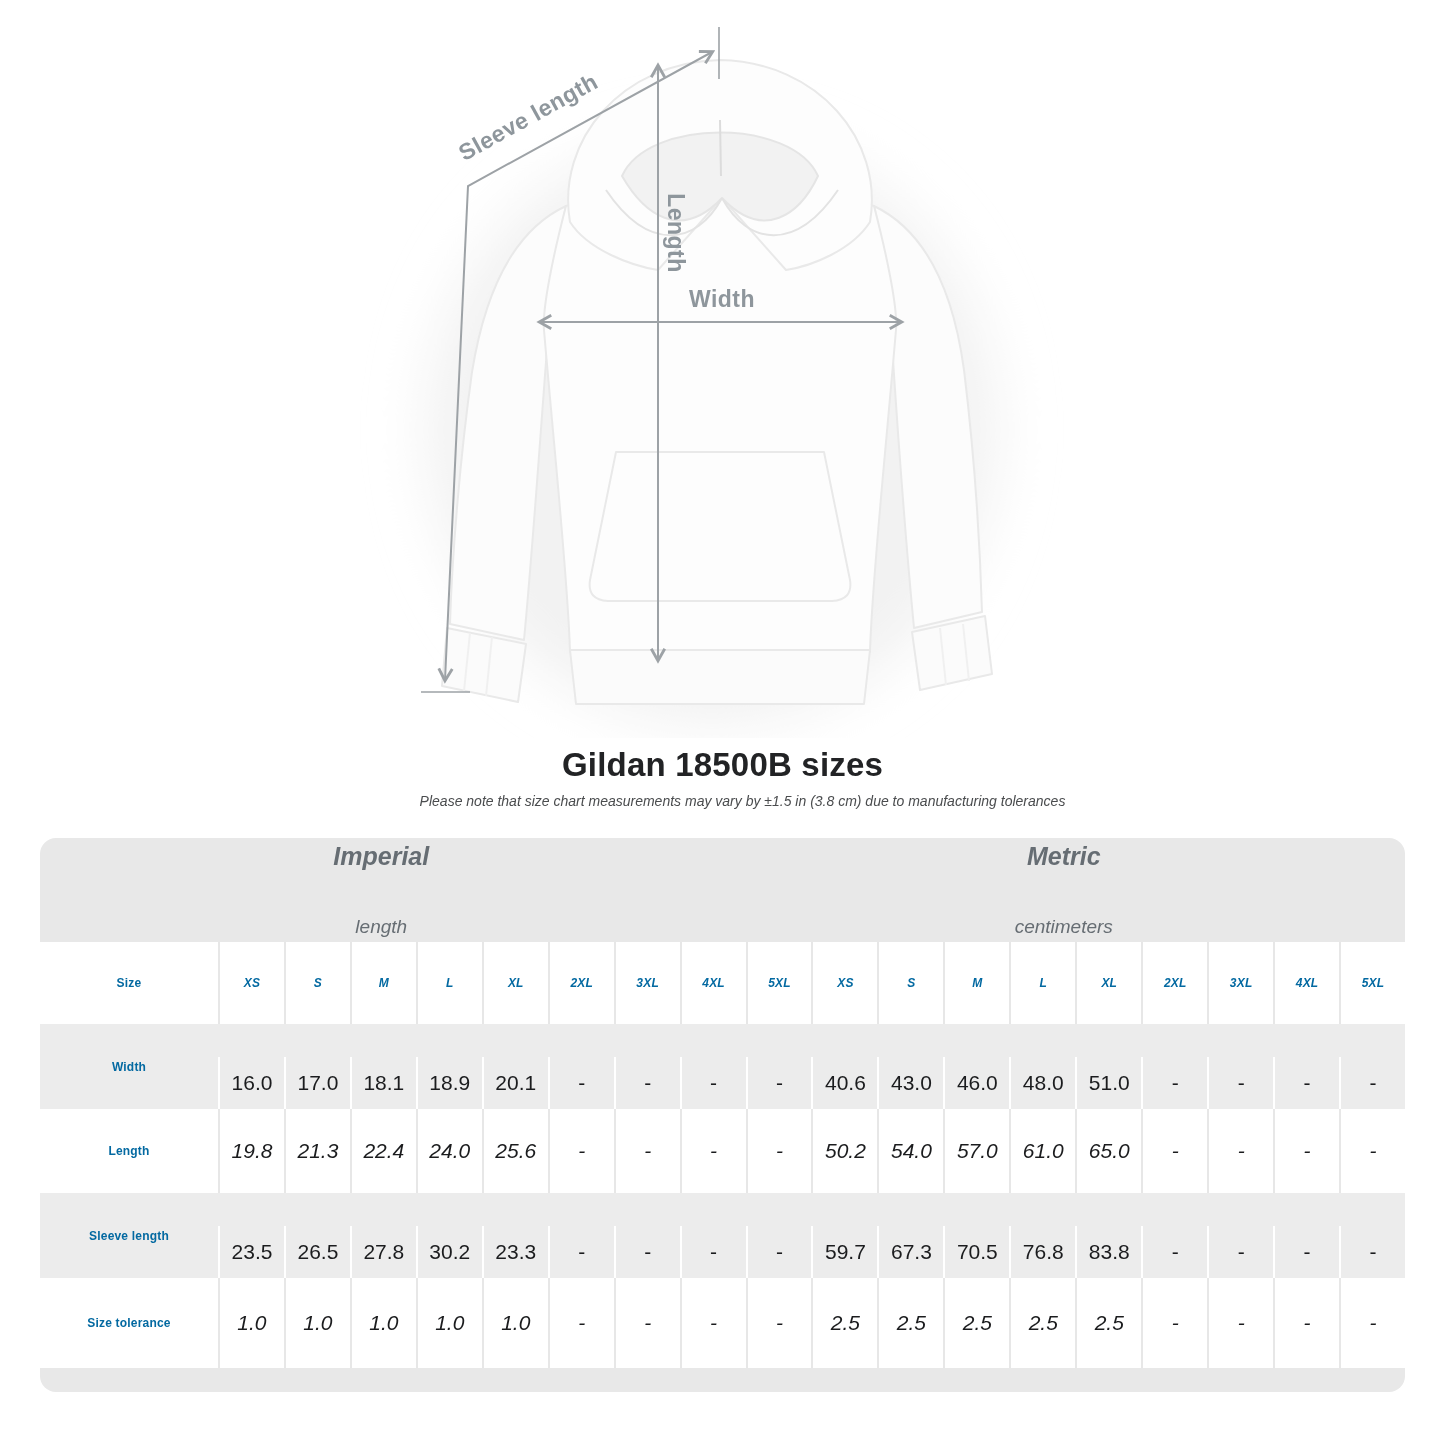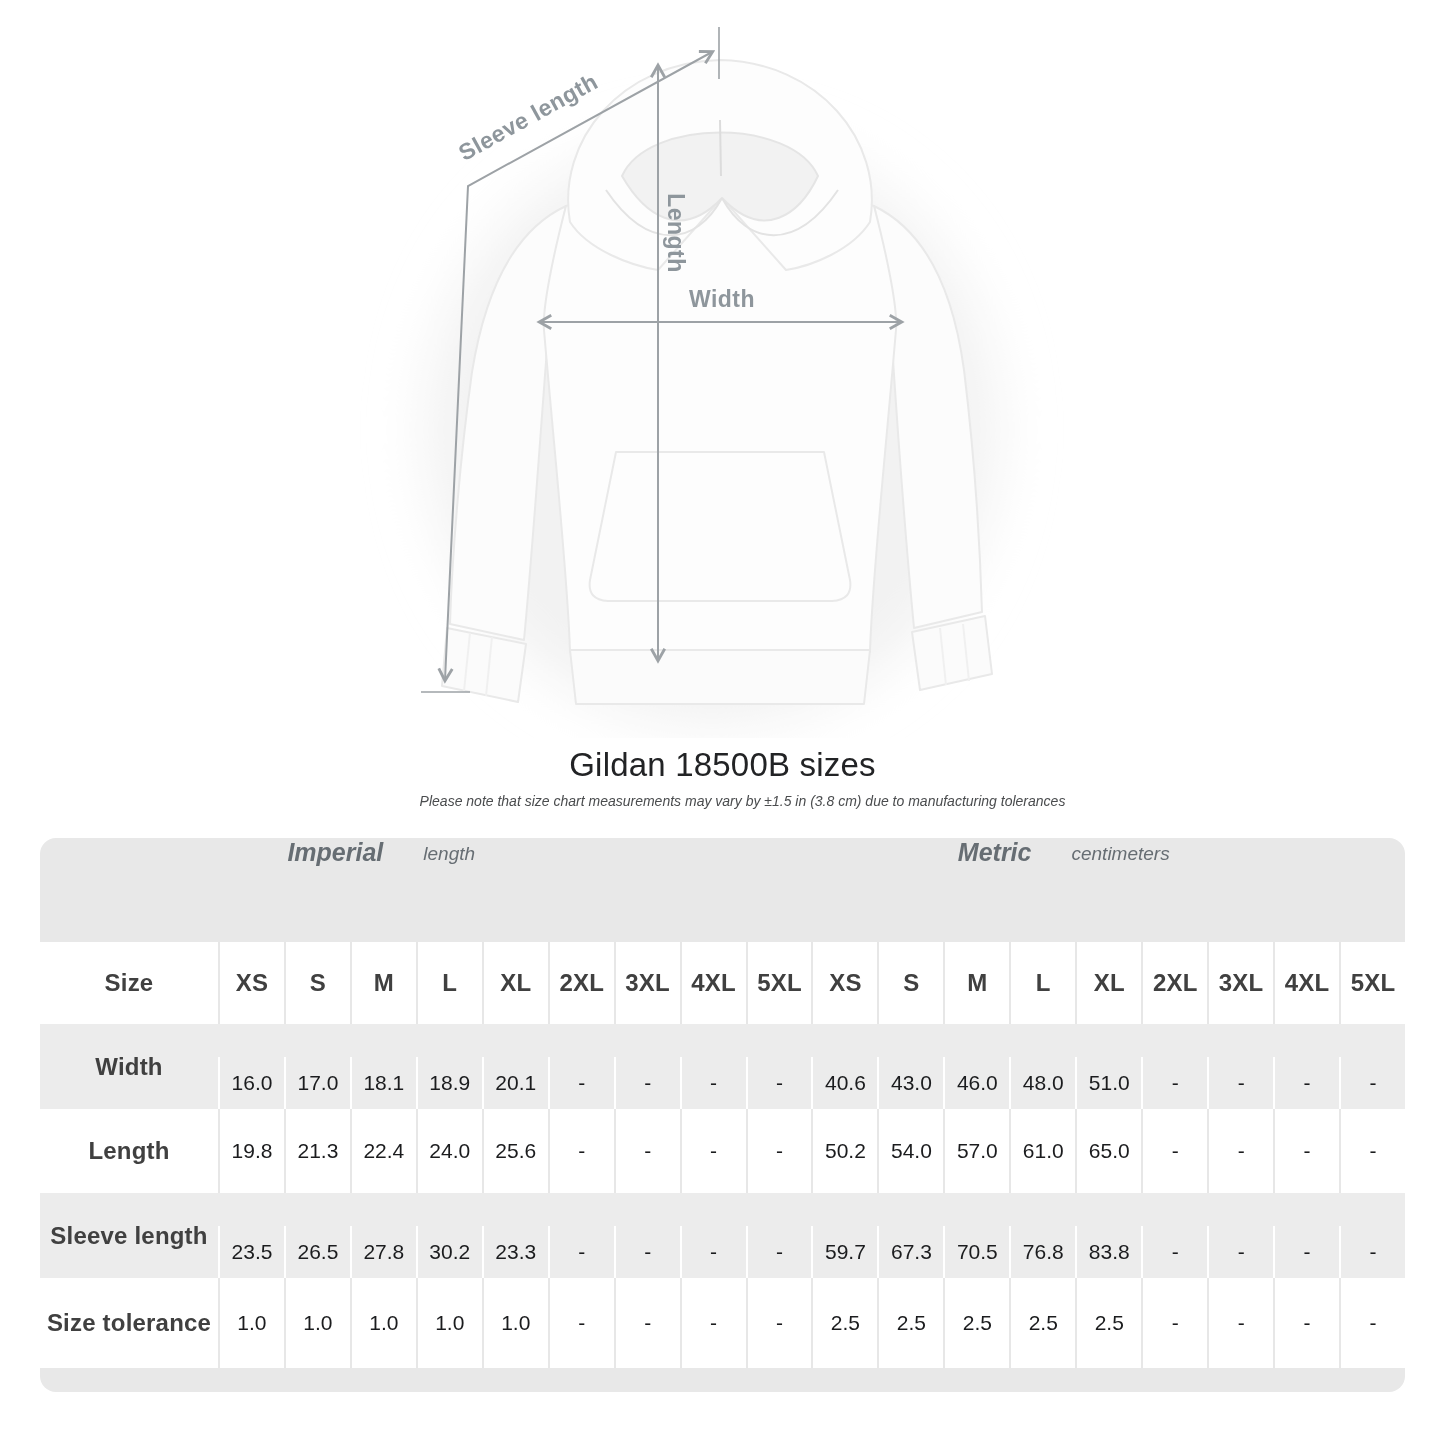--- a/index.html
+++ b/index.html
@@ -19,55 +19,55 @@
     font-size: 23px;
     font-weight: bold;
     fill: #8e969c;
     letter-spacing: 0.5px;
   }
 
   
   .heading { position: absolute; left: 0; top: 746px; width: 1445px; text-align: center; }
   .heading .title {
     font-size: 33px;
-    font-weight: normal;
+    font-weight: bold;
     color: #222325;
     letter-spacing: 0.2px;
   }
   .heading .subtitle {
     margin-top: 9px;
     font-size: 14px;
     font-style: italic;
     color: #4a4c4e;
     padding-left: 40px;
   }
 
   
   .sizetable { position: absolute; left: 40px; top: 838px; width: 1365px; }
 
   .band { display: flex; height: 104px; background: #e8e8e8; border-radius: 16px 16px 0 0; }
-  .band .half { flex: 1; display: flex; flex-direction: row; align-items: flex-start; justify-content: center; gap: 40px; }
+  .band .half { flex: 1; display: flex; flex-direction: column; align-items: center; justify-content: center; gap: 40px; }
   .unit-name { font-size: 25px; font-weight: bold; font-style: italic; color: #666d73; }
   .unit-sub  { margin-top: 5px; font-size: 19px; font-style: italic; color: #666d73; }
 
   .trow { display: grid; grid-template-columns: 178px repeat(18, 1fr); }
   .h-size  { height: 82px; }
   .h-row1  { height: 85px; }
   .h-row2  { height: 84px; }
   .h-row3  { height: 85px; }
   .h-row4  { height: 90px; }
   .r-gray  { background: #ececec; }
   .r-white { background: #ffffff; }
 
   .cell {
     display: flex; align-items: center; justify-content: center;
     font-size: 21px; color: #1b1c1e;
   }
-  .lab, .hd { font-weight: bold; color: #404040; font-size: 24px; letter-spacing: 0.2px; }
-  .r-white .cell:not(.lab) { border-left: 2px solid #e7e7e7; }
+  .lab, .hd { font-weight: bold; color: #0369a1; font-size: 12px; letter-spacing: 0.2px; }
+  .r-white .cell:not(.lab) { border-left: 2px solid #e7e7e7; font-style: italic; }
   .r-gray  .cell:not(.lab) { border-left: 2px solid #ffffff; margin-top: 33px; }
   .cell.msep { border-left-width: 3px; }
 
   .foot { height: 24px; background: #e8e8e8; border-radius: 0 0 16px 16px; }
 </style>
 </head>
 <body>
 
 <div class="stage">
 

